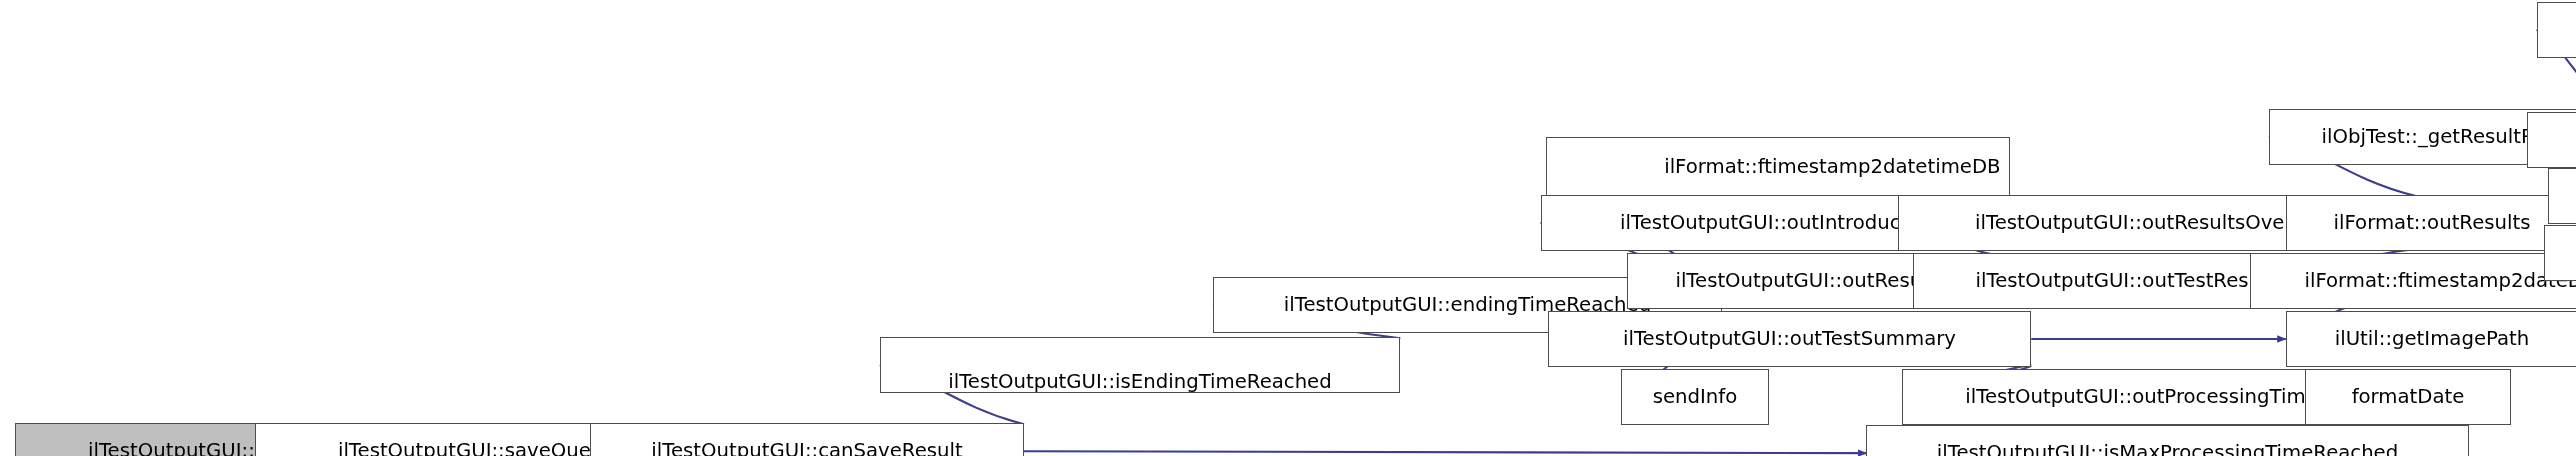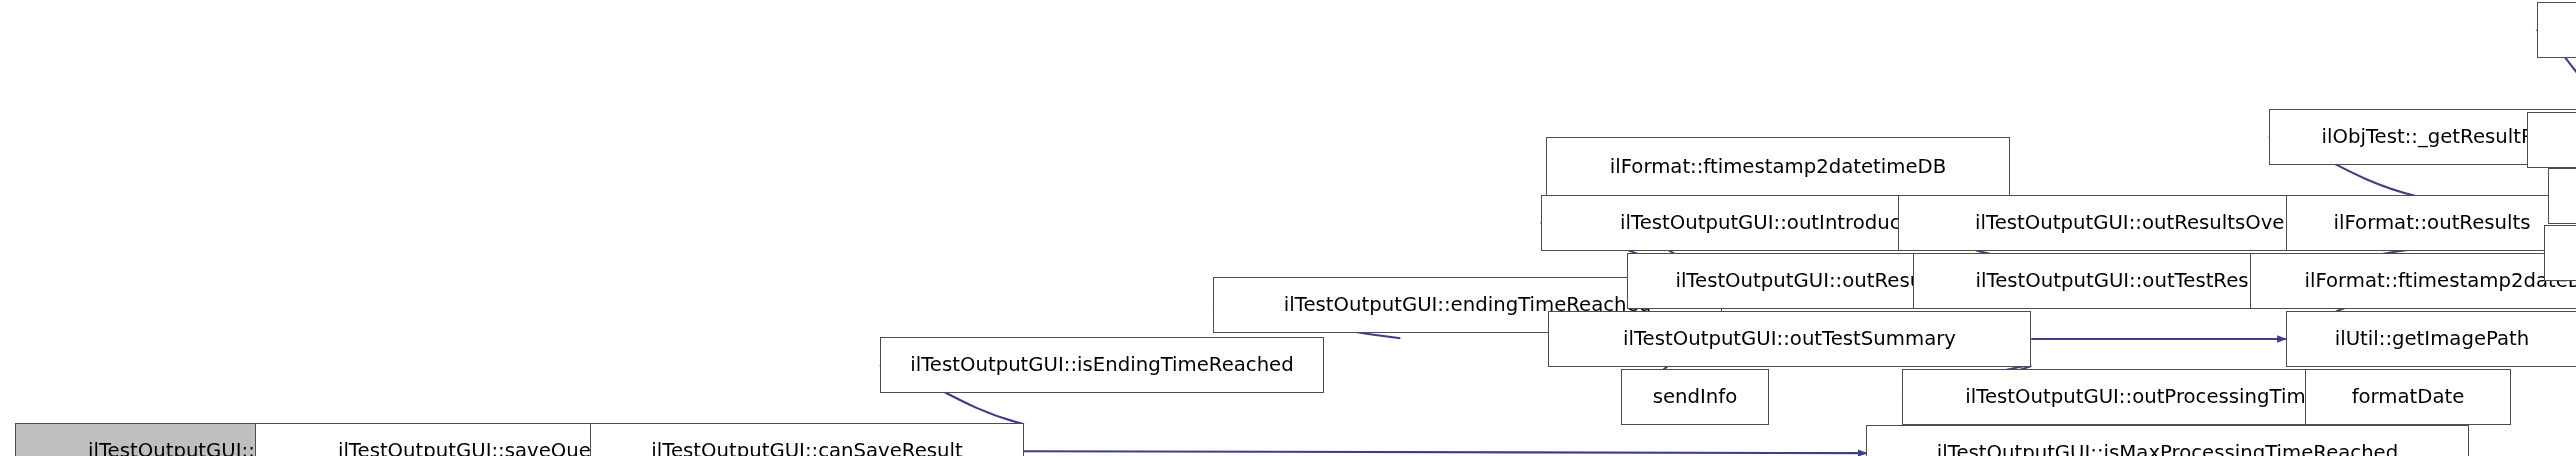--- a/index.html
+++ b/index.html
@@ -86,27 +86,27 @@
     </svg>
 <div class="node highlight" style="left: 15px; top: 423px; width: 397px; height: 56px;">
       <span class="node-label">ilTestOutputGUI::previous</span>
     </div>
     <div class="node" style="left: 255px; top: 423px; width: 547px; height: 56px;">
       <span class="node-label">ilTestOutputGUI::saveQuestionSolution</span>
     </div>
     <div class="node" style="left: 590px; top: 423px; width: 434px; height: 56px;">
       <span class="node-label">ilTestOutputGUI::canSaveResult</span>
     </div>
-    <div class="node" style="left: 880px; top: 337px; width: 444px; height: 56px;">
+    <div class="node" style="left: 880px; top: 337px; width: 520px; height: 56px; align-items: flex-end;">
       <span class="node-label">ilTestOutputGUI::isEndingTimeReached</span>
     </div>
     <div class="node" style="left: 1213px; top: 277px; width: 509px; height: 56px;">
       <span class="node-label">ilTestOutputGUI::endingTimeReached</span>
     </div>
-    <div class="node" style="left: 1546px; top: 137px; width: 464px; height: 60px;">
+    <div class="node" style="left: 1546px; top: 137px; width: 464px; height: 60px; justify-content: flex-end;">
       <span class="node-label">ilFormat::ftimestamp2datetimeDB</span>
     </div>
     <div class="node" style="left: 1541px; top: 195px; width: 524px; height: 56px;">
       <span class="node-label">ilTestOutputGUI::outIntroductionPage</span>
     </div>
     <div class="node" style="left: 1627px; top: 253px; width: 367px; height: 56px;">
       <span class="node-label">ilTestOutputGUI::outResults</span>
     </div>
     <div class="node" style="left: 1548px; top: 311px; width: 483px; height: 56px; text-align: center;">
       <span class="node-label">ilTestOutputGUI::outTestSummary</span>

